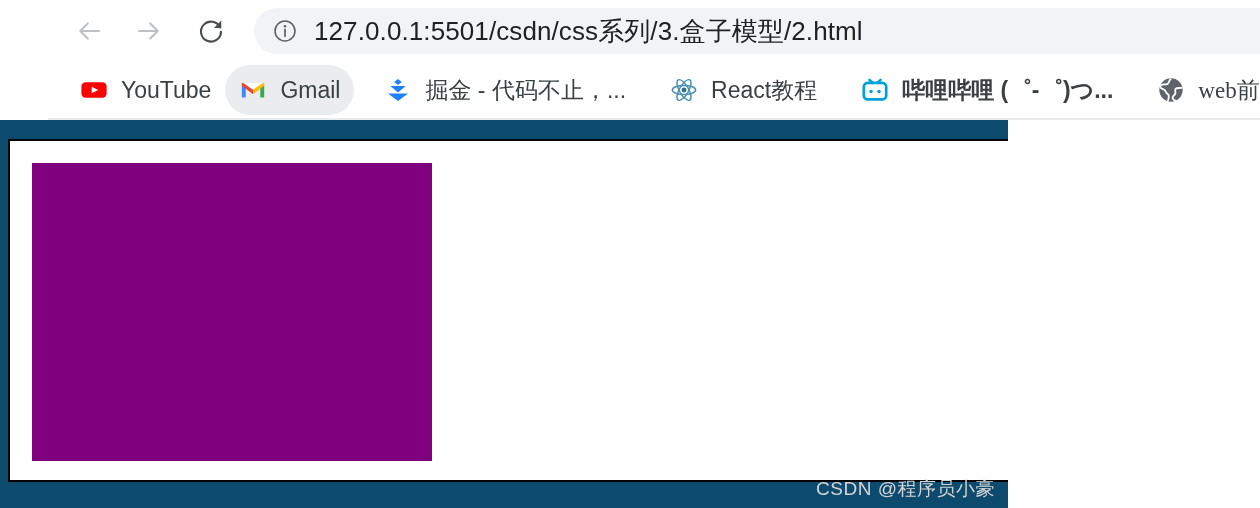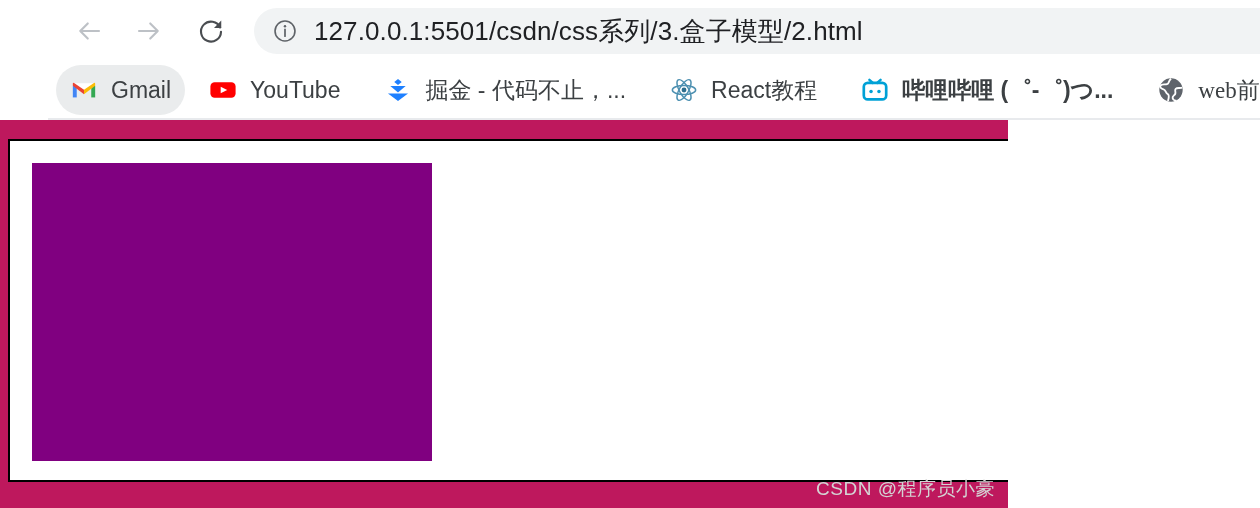--- a/index.html
+++ b/index.html
@@ -104,21 +104,21 @@
     font-size: 23px;
     color: #3c4043;
     line-height: 1;
   }
 
   
   #page-viewport {
     position: relative;
     width: 1008px;
     height: 388px;
-    background: #be185d;
+    background: #0c4a6e;
     overflow: hidden;
   }
   #outer-box {
     position: absolute;
     left: 8px;
     top: 19px;
     width: 1232px;
     height: 343px;
     border: 2px solid #000000;
     box-sizing: border-box;
@@ -175,41 +175,41 @@
           <circle cx="12" cy="7.6" r="1.15" fill="#5f6368"></circle>
           <path d="M12 10.6 V16.8" stroke="#5f6368" stroke-width="1.6" stroke-linecap="round"></path>
         </svg>
       </span>
       <span id="omnibox-url" title="Search Google or type a URL">127.0.0.1:5501/csdn/css系列/3.盒子模型/2.html</span>
     </div>
   </div>
 
   <div id="bookmarks-bar">
 
+    <div class="bookmark" style="margin-left:10px;">
+      <span class="bm-icon">
+        <svg width="28" height="28" viewBox="0 0 24 24">
+          <rect x="1.2" y="5.3" width="21.6" height="13.4" rx="3.6" fill="#ff0000"></rect>
+          <path d="M10 9.3 L15.6 12 L10 14.7 Z" fill="#ffffff"></path>
+        </svg>
+      </span>
+      <span class="bm-label">YouTube</span>
+    </div>
+
     <div class="bookmark hovered">
       <span class="bm-icon">
         <svg width="28" height="28" viewBox="0 0 24 24">
           <path d="M2.4 6.2 L2.4 18.4 L5.8 18.4 L5.8 10.3 L12 14.6 L18.2 10.3 L18.2 18.4 L21.6 18.4 L21.6 6.2 Z" fill="#ffffff"></path>
           <path d="M2.4 18.4 L2.4 8.4 L5.8 8.4 L5.8 18.4 Z" fill="#4285f4"></path>
           <path d="M18.2 18.4 L18.2 8.4 L21.6 8.4 L21.6 18.4 Z" fill="#34a853"></path>
           <path d="M2.4 8.4 L2.4 6.6 Q2.4 5.6 3.5 5.9 L12 11.8 L12 15.6 L2.4 8.4 Z" fill="#ea4335"></path>
           <path d="M21.6 8.4 L21.6 6.6 Q21.6 5.6 20.5 5.9 L12 11.8 L12 15.6 L21.6 8.4 Z" fill="#fbbc05"></path>
         </svg>
       </span>
       <span class="bm-label">Gmail</span>
-    </div>
-
-    <div class="bookmark" style="margin-left:10px;">
-      <span class="bm-icon">
-        <svg width="28" height="28" viewBox="0 0 24 24">
-          <rect x="1.2" y="5.3" width="21.6" height="13.4" rx="3.6" fill="#ff0000"></rect>
-          <path d="M10 9.3 L15.6 12 L10 14.7 Z" fill="#ffffff"></path>
-        </svg>
-      </span>
-      <span class="bm-label">YouTube</span>
     </div>
 
     <div class="bookmark" style="margin-left:16px;">
       <span class="bm-icon">
         <svg width="28" height="28" viewBox="0 0 24 24">
           <path d="M12 2.6 L15.2 5.2 L12 7.8 L8.8 5.2 Z" fill="#1e80ff"></path>
           <path d="M12 8.6 L18.6 8.6 L12 14.2 L5.4 8.6 Z" fill="#1e80ff"></path>
           <path d="M12 14.9 L20.6 14.9 L12 21.4 L3.4 14.9 Z" fill="#1e80ff"></path>
         </svg>
       </span>

